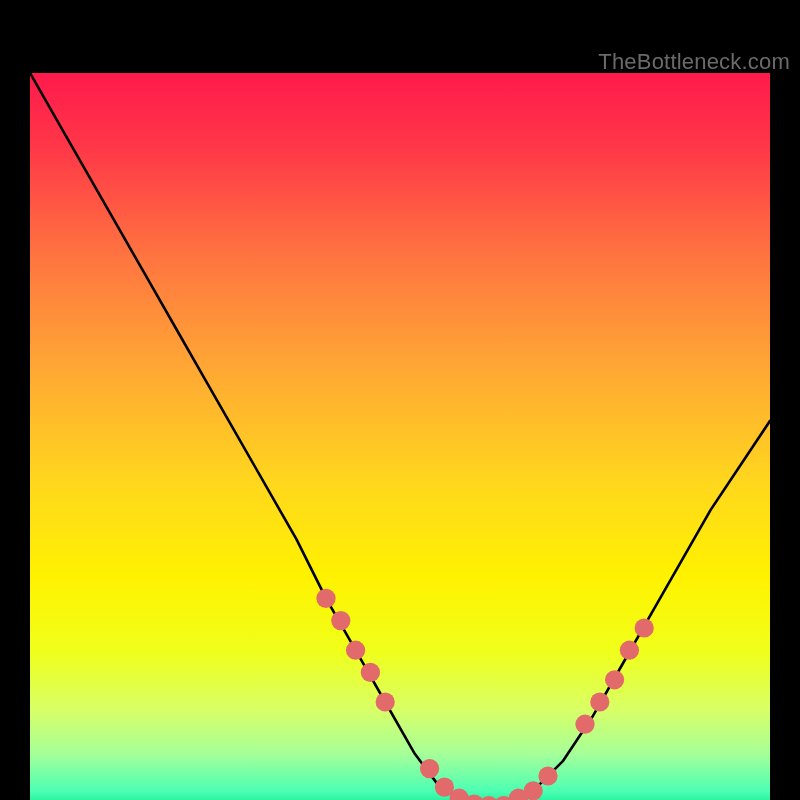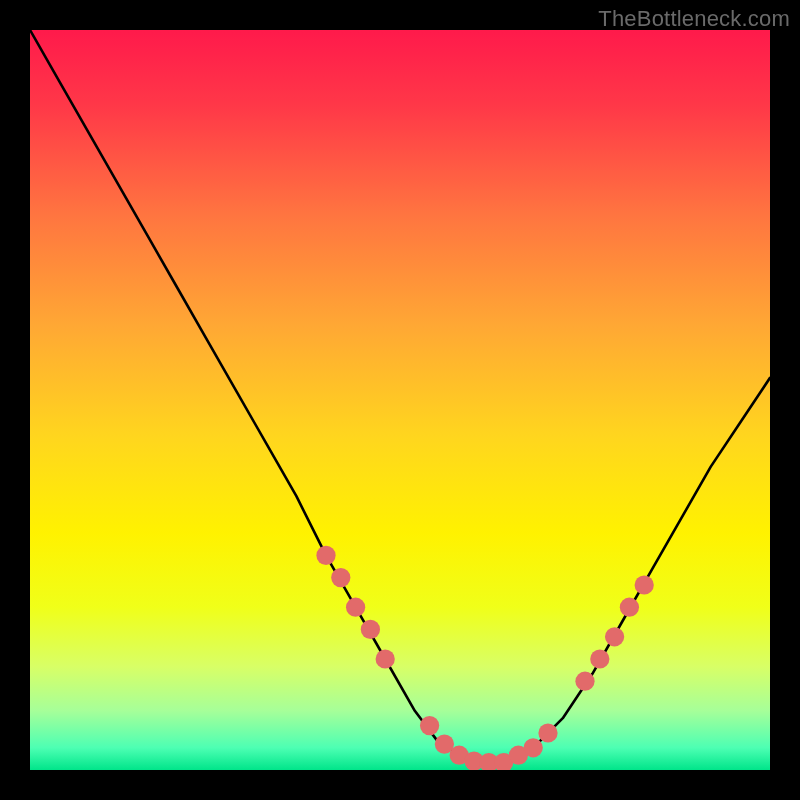--- a/index.html
+++ b/index.html
@@ -9,20 +9,21 @@
     height: 800px;
     overflow: hidden;
     background: #000;
     font-family: Arial, Helvetica, sans-serif;
   }
   .chart-container {
     position: relative;
     width: 800px;
     height: 560px;
     background: #000;
+    margin-top: 43px;
   }
   .plot-area {
     position: absolute;
     left: 30px;
     top: 30px;
     width: 740px;
     height: 740px;
   }
   .watermark {
     position: absolute;

